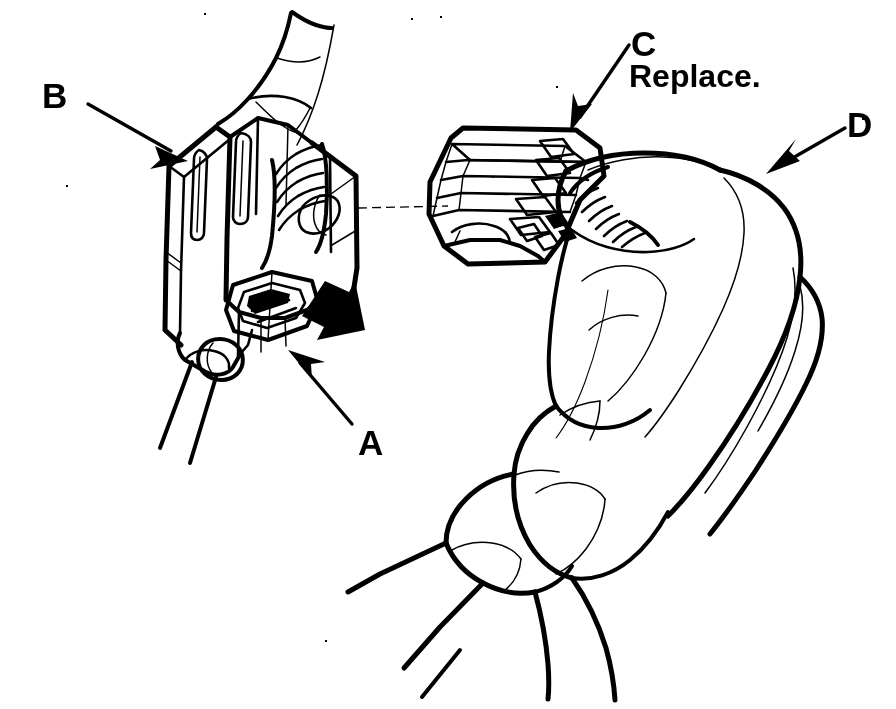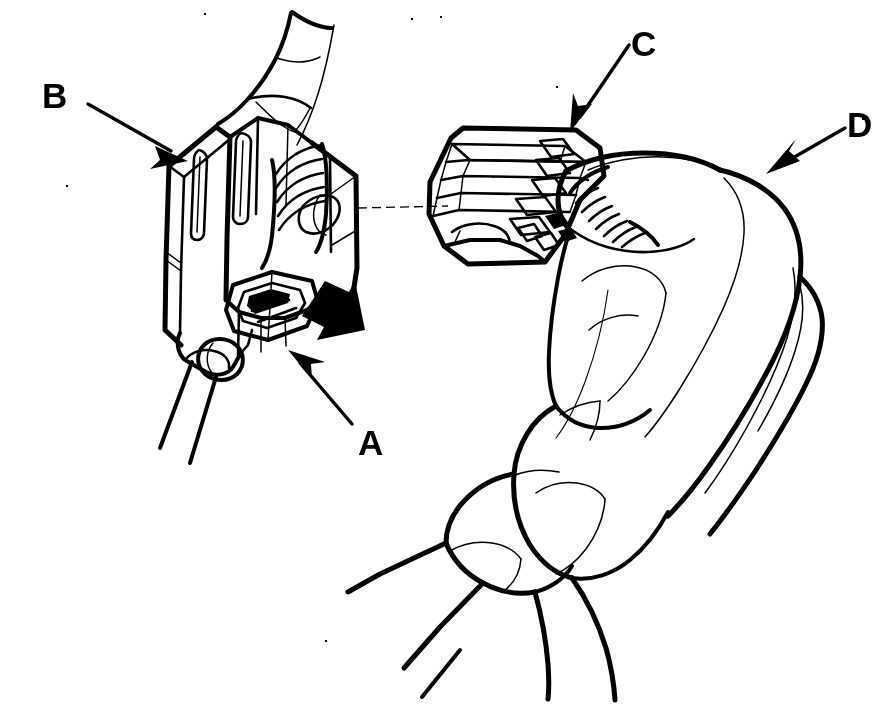--- a/index.html
+++ b/index.html
@@ -298,16 +298,17 @@
     </g>
 
   </svg>
 
   <div class="callout-label callout-letter" id="label-a">A</div>
 
   <div class="callout-label callout-letter" id="label-b">B</div>
 
   <div class="callout-label callout-letter" id="label-c">C</div>
 
+  <div class="callout-label callout-note" id="label-replace">Replace.</div>
 
   <div class="callout-label callout-letter" id="label-d">D</div>
 
 </div>
 
 </body></html>

